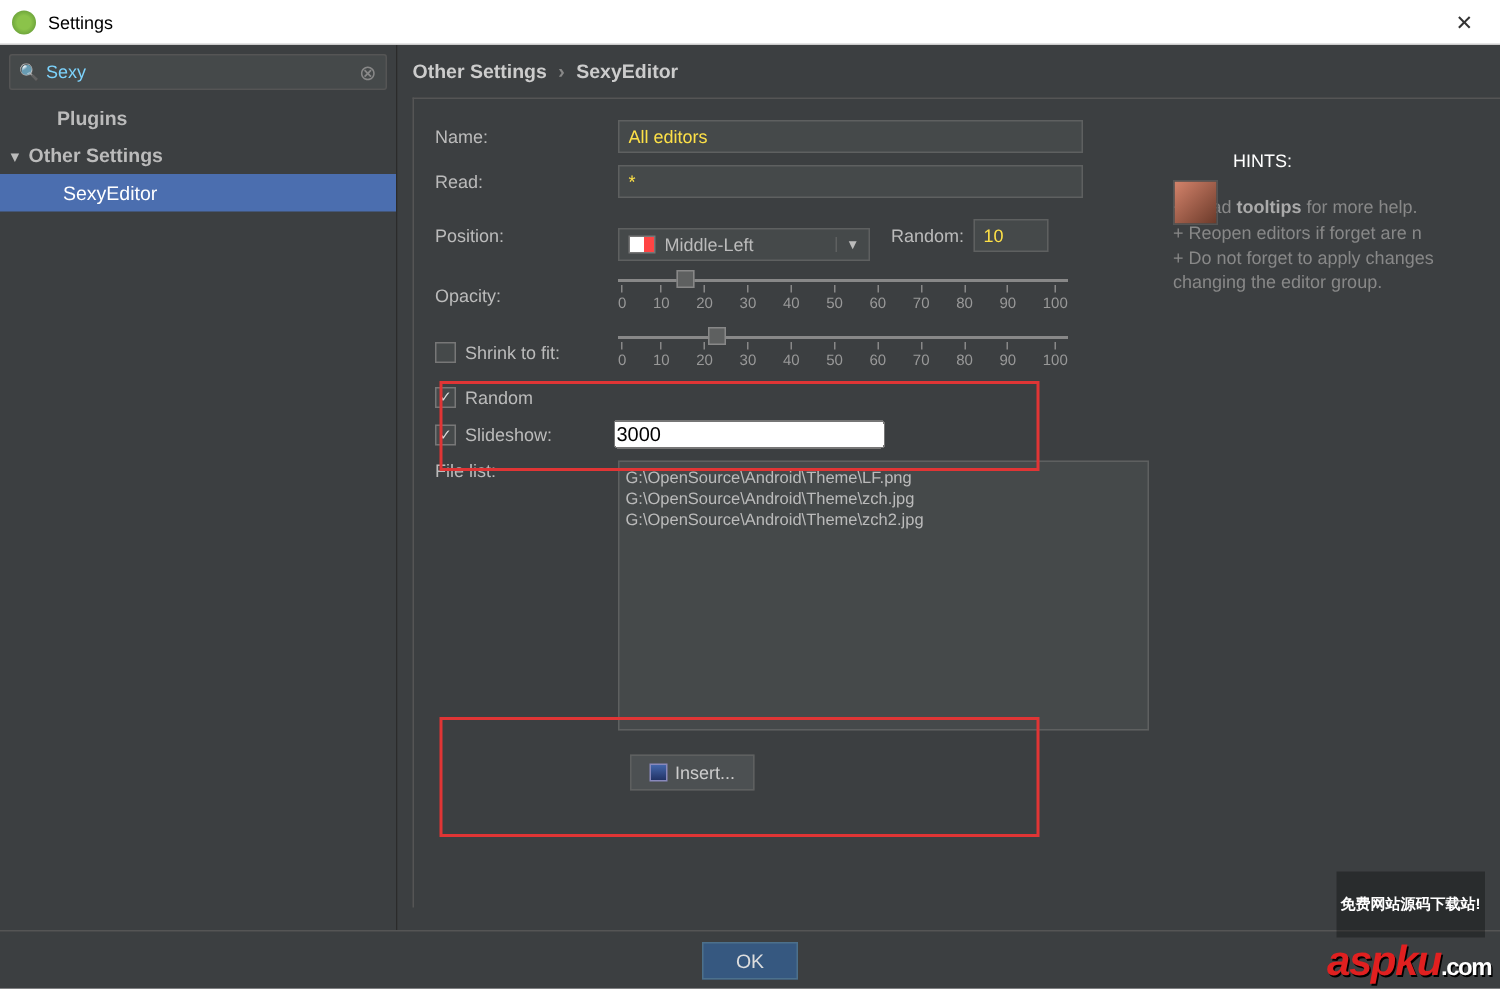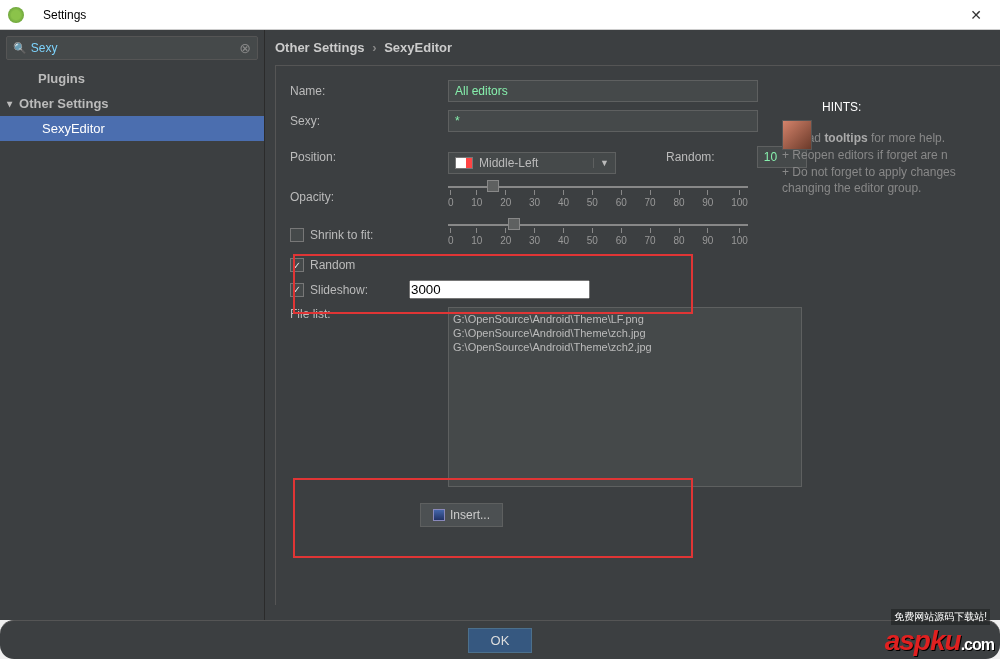--- a/index.html
+++ b/index.html
@@ -1,19 +1,19 @@
 <!DOCTYPE html>
 <html><head>
 <meta charset="utf-8">
 <style>
 * { box-sizing: border-box; margin: 0; padding: 0; font-family: "Segoe UI", Arial, sans-serif; }
 body { background: #f0f0f0; width: 1000px; height: 659px; overflow: hidden; position: relative; }
 
 
-.title-bar { background: #fff; height: 30px; display: flex; align-items: center; padding: 0 8px; border-bottom: 1px solid #ccc; gap: 11px; }
+.title-bar { background: #fff; height: 30px; display: flex; align-items: center; padding: 0 8px; border-bottom: 1px solid #ccc; }
 .title-bar .icon { width: 16px; height: 16px; border-radius: 50%; background: radial-gradient(circle, #8bc34a 40%, #558b2f 100%); margin-right: 8px; }
 .title-bar .title { font-size: 12px; color: #000; flex: 1; }
 .title-bar .close { font-size: 14px; color: #333; padding: 2px 10px; cursor: pointer; }
 
 
 .window-body { display: flex; height: 590px; background: #3c3f41; }
 
 
 .sidebar { width: 265px; background: #3c3f41; border-right: 1px solid #2b2b2b; }
 .search-box { margin: 6px; background: #45494a; border: 1px solid #555; border-radius: 2px; height: 24px; display: flex; align-items: center; padding: 0 6px; }
@@ -26,23 +26,23 @@
 .nav-item.expand { padding-left: 8px; font-weight: bold; }
 .nav-item.expand::before { content: "▸"; display:inline-block; transform: rotate(90deg); margin-right: 6px; font-size: 10px; }
 .nav-item.selected { background: #4b6eaf; color: #fff; padding-left: 42px; }
 
 
 .main { flex: 1; background: #3c3f41; padding: 10px 0 0 10px; overflow: hidden; position: relative; }
 .breadcrumb { color: #ccc; font-size: 13px; margin-bottom: 10px; font-weight: bold; }
 .breadcrumb .sep { color: #888; margin: 0 4px; }
 
 .form-area { border-top: 1px solid #555; border-left: 1px solid #555; padding: 14px 0 0 14px; margin-top: 6px; position: relative; height: 540px; }
-.form-row { display: flex; align-items: center; margin-bottom: 8px; font-size: 12px; color: #bbb; gap: 36px; }
+.form-row { display: flex; align-items: center; margin-bottom: 8px; font-size: 12px; color: #bbb; }
 .form-row .label { width: 122px; }
-.form-row input[type=text] { background: #45494a; border: 1px solid #5e6060; color: #86efac; font-size: 12px; padding: 3px 6px; height: 22px; }
+.form-row input[type=text] { background: #45494a; border: 1px solid #5e6060; color: #fde047; font-size: 12px; padding: 3px 6px; height: 22px; }
 .form-row input.wide { width: 310px; }
 .form-row input.num { width: 50px; }
 
 .dropdown { background: #45494a; border: 1px solid #5e6060; height: 22px; width: 168px; display: flex; align-items: center; padding: 0 6px; color: #bbb; font-size: 12px; cursor: pointer; margin-top: 12px; }
 .dropdown .swatch { width: 18px; height: 12px; background: linear-gradient(to right, #fff 60%, #ff4444 60%); margin-right: 6px; border: 1px solid #777; }
 .dropdown .arrow { margin-left: auto; border-left: 1px solid #5e6060; padding-left: 6px; font-size: 9px; }
 .offset-label { margin-left: 14px; margin-right: 6px; }
 
 .slider-wrap { width: 300px; position: relative; height: 30px; }
 .slider-track { position: absolute; top: 4px; left: 0; right: 0; height: 2px; background: #888; }
@@ -64,27 +64,27 @@
 .insert-btn .ins-icon { width: 12px; height: 12px; border: 1px solid #88b; margin-right: 5px; background: linear-gradient(#4466aa, #223366); }
 
 
 .hints { position: absolute; right: 0; top: 70px; width: 218px; font-size: 12px; color: #888; }
 .hints .hints-title { color: #ffffff; margin-bottom: 16px; margin-left: 40px; }
 .hints .hint-line { line-height: 1.4; }
 .hints-avatar { position: absolute; left: 0; top: 20px; width: 30px; height: 30px; background: linear-gradient(135deg, #d4836b, #6b3a2a); border: 1px solid #555; }
 .hints strong { color: #aaa; }
 
 
-.bottom-bar { background: #3c3f41; height: 39px; border-top: 1px solid #555; display: flex; align-items: center; justify-content: center; position: relative; border-radius: 14px; }
+.bottom-bar { background: #3c3f41; height: 39px; border-top: 1px solid #555; display: flex; align-items: center; justify-content: center; position: relative; }
 .ok-btn { background: #365880; border: 1px solid #4c708c; color: #ddd; font-size: 13px; padding: 4px 22px; cursor: pointer; }
 
 
 .watermark { position: absolute; right: 6px; bottom: 2px; font-family: Arial Black, Arial, sans-serif; font-style: italic; font-weight: 900; color: #e02020; font-size: 28px; letter-spacing: -1px; text-shadow: 1px 1px 0 #000; }
 .watermark .com { font-size: 16px; color: #fff; font-style: normal; }
-.watermark-sub { position: absolute; right: 10px; bottom: 34px; font-size: 10px; color: #fff; background: rgba(0,0,0,0.3); padding: 1px 3px; }
+.watermark-sub { position: absolute; right: 10px; bottom: 34px; font-size: 10px; color: #fff; background: rgba(0,0,0,0.3); padding: 15px 3px; font-weight: bold; }
 </style>
 </head>
 <body>
 
 <div class="title-bar">
   <div class="icon"></div>
   <div class="title">Settings</div>
   <div class="close">✕</div>
 </div>
 
@@ -109,21 +109,21 @@
     </div>
 
     <div class="form-area">
       
       <div class="form-row">
         <div class="label">Name:</div>
         <input type="text" class="wide" value="All editors" style="">
       </div>
       
       <div class="form-row">
-        <div class="label">Sexy:</div>
+        <div class="label">Read:</div>
         <input type="text" class="wide" value="*" style="">
       </div>
       
       <div class="form-row">
         <div class="label">Position:</div>
         <div class="dropdown">
           <span class="swatch"></span>
           <span>Middle-Left</span>
           <span class="arrow">▼</span>
         </div>

